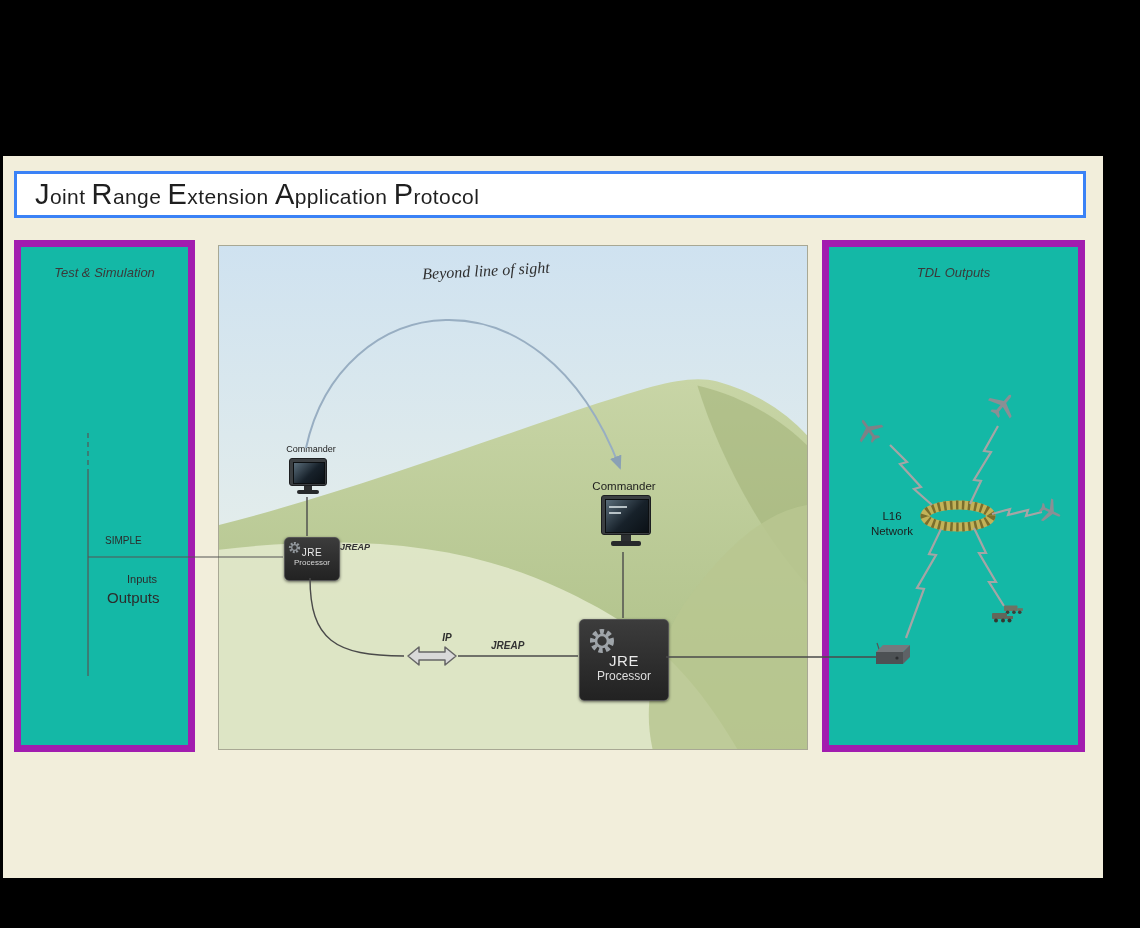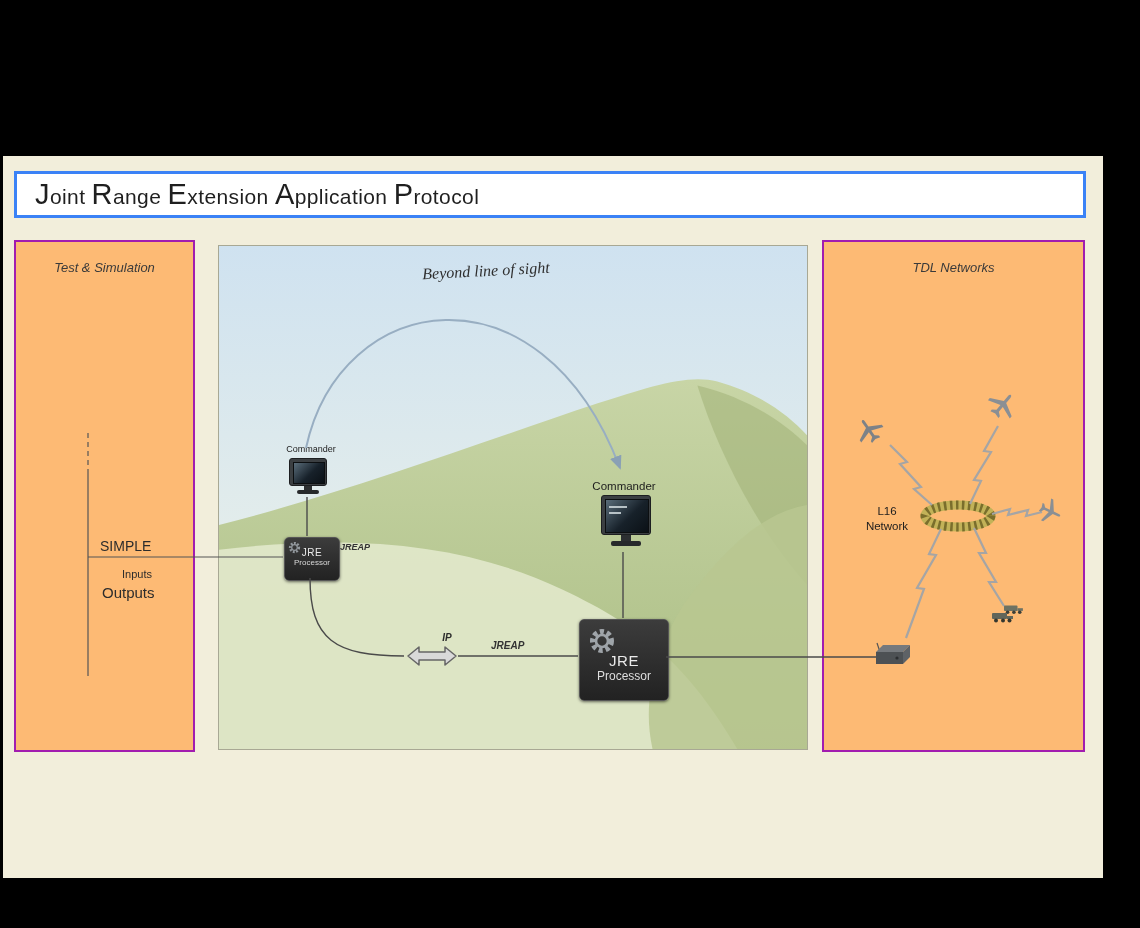--- a/index.html
+++ b/index.html
@@ -6,31 +6,31 @@
   .stage{position:relative;width:1140px;height:928px;background:#000;overflow:hidden;
          font-family:"Liberation Sans",sans-serif;}
   .cream{position:absolute;left:3px;top:156px;width:1100px;height:722px;background:#f2eedb;}
 
   .titlebar{position:absolute;left:14px;top:171px;width:1072px;height:47px;background:#fff;
             border:3px solid #3b82f6;display:flex;align-items:center;padding-left:18px;
             box-sizing:border-box;z-index:3;}
   .title{font-size:21px;color:#1f1f1f;letter-spacing:.4px;white-space:nowrap;}
   .title .cap{font-size:29px;}
 
-  .panel{position:absolute;background:#fdba74;border:2px solid #a21caf;box-sizing:border-box;z-index:1;}
+  .panel{position:absolute;background:#14b8a6;border:7px solid #a21caf;box-sizing:border-box;z-index:1;}
   .panel-left{left:14px;top:240px;width:181px;height:512px;}
   .panel-right{left:822px;top:240px;width:263px;height:512px;}
   .panel-center{position:absolute;left:218px;top:245px;width:590px;height:505px;
                 border:1px solid #a8a894;box-sizing:border-box;overflow:hidden;z-index:1;}
 
   .ptitle{position:absolute;top:18px;left:0;right:0;text-align:center;font-style:italic;
           font-size:13px;color:#3a3a3a;}
 
   .lbl{position:absolute;color:#2c2c2c;}
-  .simple-lbl{left:84px;top:296px;font-size:14px;}
+  .simple-lbl{left:84px;top:288px;font-size:10px;}
   .inputs-lbl{left:86px;top:326px;font-size:11px;margin-left:20px;}
   .outputs-lbl{left:86px;top:342px;font-size:15px;}
 
   .hills-svg{position:absolute;left:0;top:0;width:100%;height:100%;}
   .beyond-lbl{left:162px;top:16px;width:210px;text-align:center;font-size:16px;font-style:italic;
               font-family:"Liberation Serif",serif;color:#2f2f2f;transform:rotate(-3deg);}
   .cmdr1-lbl{left:52px;top:198px;width:80px;text-align:center;font-size:9px;color:#222;}
   .cmdr2-lbl{left:360px;top:234px;width:90px;text-align:center;font-size:11.5px;color:#1d1d1d;}
   .jreap1-lbl{left:121px;top:296px;font-size:9px;font-style:italic;font-weight:bold;color:#333;}
   .jreap2-lbl{left:272px;top:394px;font-size:10px;font-style:italic;font-weight:bold;color:#333;}
@@ -148,21 +148,21 @@
       <svg class="gear gear-lg" viewBox="0 0 24 24">
         <circle cx="12" cy="12" r="7" fill="none" stroke="#b9c0c6" stroke-width="4" stroke-dasharray="3 2.2"></circle>
         <circle cx="12" cy="12" r="4.5" fill="none" stroke="#b9c0c6" stroke-width="2"></circle>
       </svg>
       <div class="l1">JRE</div>
       <div class="l2">Processor</div>
     </div>
   </div>
 
   <div class="panel panel-right">
-    <div class="ptitle">TDL Networks</div>
+    <div class="ptitle">TDL Outputs</div>
     <div class="lbl l16-lbl">
       <div>L16</div>
       <div>Network</div>
     </div>
   </div>
 
   <svg class="overlay" viewBox="0 0 1140 928">
     <defs>
       <marker id="arrow" markerWidth="8" markerHeight="8" refX="6" refY="3" orient="auto">
         <path d="M0,0 L7,3 L0,6 Z" fill="#8aa0b5"></path>

